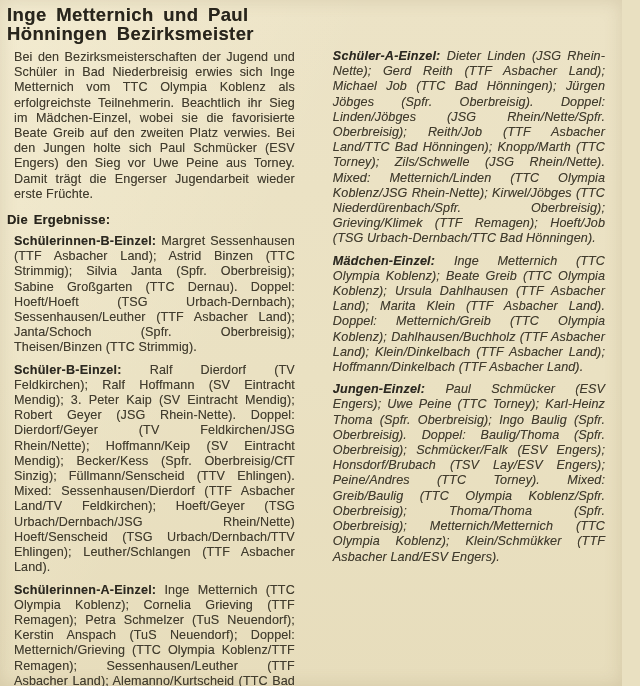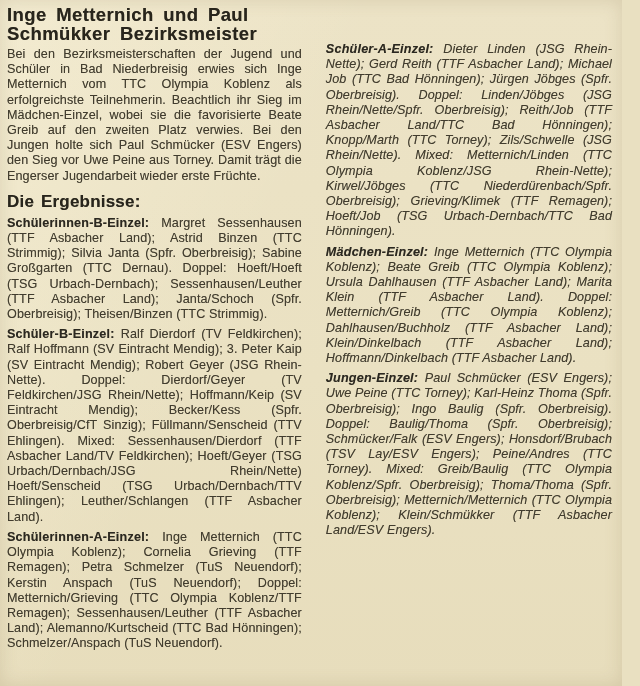--- a/index.html
+++ b/index.html
@@ -37,32 +37,32 @@
     margin: 0 0 4px 0;
     font-size: 18.5px;
     line-height: 19px;
     font-weight: 700;
     letter-spacing: 0.4px;
     word-spacing: 4px;
     color: #28251c;
     text-shadow: 0 0 0.5px rgba(40,37,28,0.55);
   }
   p.body-text {
-    margin: 0;
+    margin: 7px;
     font-size: 12.6px;
     line-height: 15.2px;
     text-align: justify;
     letter-spacing: 0.1px;
     color: #413c2e;
     text-shadow: 0 0 0.4px rgba(65,60,46,0.45);
   }
   p.intro { margin-bottom: 8px; }
   h2.results-heading {
     margin: 10px 0 7px 0;
-    font-size: 17px;
+    font-size: 13px;
     line-height: 15px;
     font-weight: 700;
     letter-spacing: 0.2px;
     word-spacing: 2px;
     color: #28251c;
     text-shadow: 0 0 0.5px rgba(40,37,28,0.5);
   }
   p.result { margin-bottom: 5px; }
   p.result .cat {
     font-weight: 700;
@@ -71,21 +71,21 @@
   }
 </style>
 </head>
 <body>
 
 <div class="clipping">
 
   <div class="col col-left">
     <h1 class="headline">
       <span>Inge Metternich und Paul</span><br>
-      <span>Schmükker Bezirksmeister</span>
+      <span>Hönningen Bezirksmeister</span>
     </h1>
 
     <p class="body-text intro">Bei den Bezirksmeisterschaften der Jugend und Schüler in Bad Niederbreisig erwies sich Inge Metternich vom TTC Olympia Koblenz als erfolgreichste Teilnehmerin. Beachtlich ihr Sieg im Mädchen-Einzel, wobei sie die favorisierte Beate Greib auf den zweiten Platz verwies. Bei den Jungen holte sich Paul Schmücker (ESV Engers) den Sieg vor Uwe Peine aus Torney. Damit trägt die Engerser Jugendarbeit wieder erste Früchte.</p>
 
     <h2 class="results-heading">Die Ergebnisse:</h2>
 
     <p class="body-text result"><span class="cat">Schülerinnen-B-Einzel:</span> <span>Margret Sessenhausen (TTF Asbacher Land); Astrid Binzen (TTC Strimmig); Silvia Janta (Spfr. Oberbreisig); Sabine Großgarten (TTC Dernau). Doppel: Hoeft/Hoeft (TSG Urbach-Dernbach); Sessenhausen/Leuther (TTF Asbacher Land); Janta/Schoch (Spfr. Oberbreisig); Theisen/Binzen (TTC Strimmig).</span></p>
 
     <p class="body-text result"><span class="cat">Schüler-B-Einzel:</span> <span>Ralf Dierdorf (TV Feldkirchen); Ralf Hoffmann (SV Eintracht Mendig); 3. Peter Kaip (SV Eintracht Mendig); Robert Geyer (JSG Rhein-Nette). Doppel: Dierdorf/Geyer (TV Feldkirchen/JSG Rhein/Nette); Hoffmann/Keip (SV Eintracht Mendig); Becker/Kess (Spfr. Oberbreisig/CfT Sinzig); Füllmann/Senscheid (TTV Ehlingen). Mixed: Sessenhausen/Dierdorf (TTF Asbacher Land/TV Feldkirchen); Hoeft/Geyer (TSG Urbach/Dernbach/JSG Rhein/Nette) Hoeft/Senscheid (TSG Urbach/Dernbach/TTV Ehlingen); Leuther/Schlangen (TTF Asbacher Land).</span></p>
 

